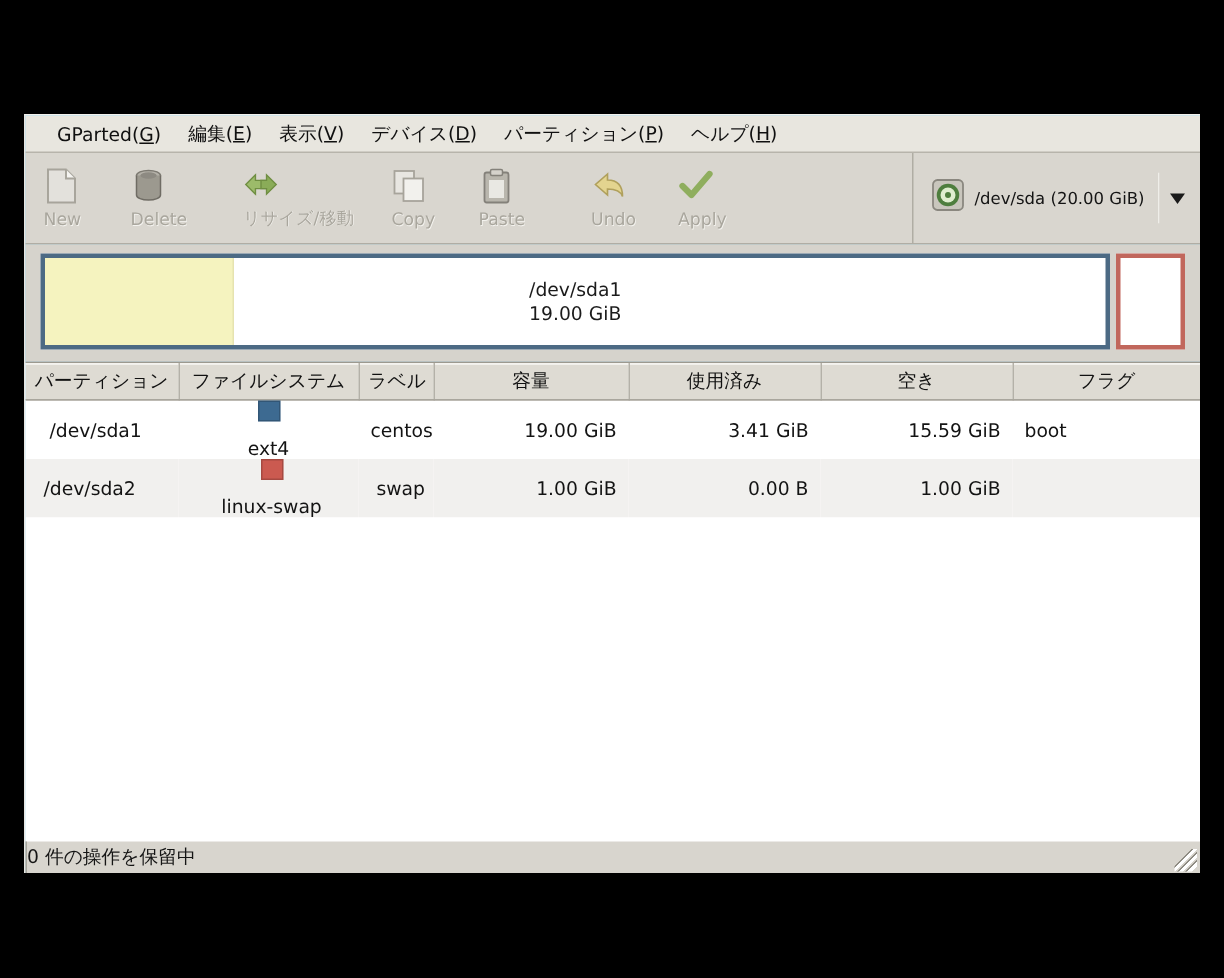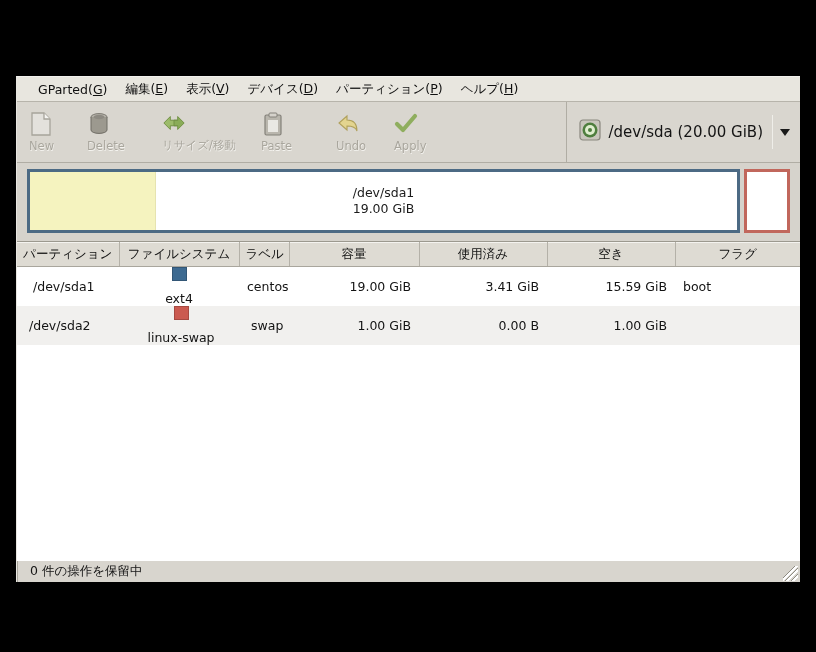--- a/index.html
+++ b/index.html
@@ -89,21 +89,21 @@
     display: flex;
     align-items: center;
     padding: 0 10px 0 12px;
     gap: 7px;
   }
   #devbtn {
     display: flex; align-items: center; gap: 7px;
     cursor: default;
   }
   #devlabel {
-    font-size: 15px;
+    font-size: 11px;
     color: #141414;
     white-space: nowrap;
   }
   #dev-divider {
     width: 1px; height: 34px;
     background: #c3c0b8;
     border-right: 1px solid #efeee9;
     margin-left: 2px;
   }
   .caret {
@@ -207,21 +207,21 @@
     height: 22px;
     background: #d8d5ce;
     border-top: 1px solid #ffffff;
     display: flex;
     align-items: center;
     position: relative;
   }
   #statustext {
     font-size: 12.5px;
     color: #151515;
-    padding-left: 13px;
+    padding-left: 1px;
     white-space: nowrap;
   }
   #status-sep {
     position: absolute; left: 0; top: 0; bottom: 0;
     width: 1px; background: #a8a59c;
   }
   #grip {
     position: absolute;
     right: 2px; bottom: 1px;
     width: 15px; height: 15px;
@@ -280,20 +280,29 @@
           <svg width="26" height="22" viewBox="0 0 26 22">
             <path d="M2 11 L9 4 v4 h8 v6 H9 v4 Z" fill="#9cbb6a" stroke="#6f8e42" stroke-width="1"></path>
             <path d="M24 11 L17 4 v4 h-4 v6 h4 v4 Z" fill="#8aac58" stroke="#6f8e42" stroke-width="1"></path>
           </svg>
         </span>
         <span class="lbl">リサイズ/移動</span>
       </div>
 
       <div class="tsep"></div>
 
+      <div class="tbtn">
+        <span class="ico">
+          <svg width="24" height="24" viewBox="0 0 24 24">
+            <rect x="2" y="2" width="13" height="15" fill="#e8e6e1" stroke="#a7a49b" stroke-width="1.2"></rect>
+            <rect x="8" y="7" width="13" height="15" fill="#f2f1ed" stroke="#a7a49b" stroke-width="1.2"></rect>
+          </svg>
+        </span>
+        <span class="lbl">Copy</span>
+      </div>
 
       <div class="tbtn">
         <span class="ico">
           <svg width="22" height="24" viewBox="0 0 22 24">
             <rect x="3" y="3" width="16" height="20" rx="1.5" fill="#b9b6ad" stroke="#84817a" stroke-width="1.2"></rect>
             <rect x="7" y="1" width="8" height="4" rx="1" fill="#d5d2cb" stroke="#84817a" stroke-width="1"></rect>
             <rect x="6" y="8" width="10" height="12" fill="#e9e8e3"></rect>
           </svg>
         </span>
         <span class="lbl">Paste</span>

